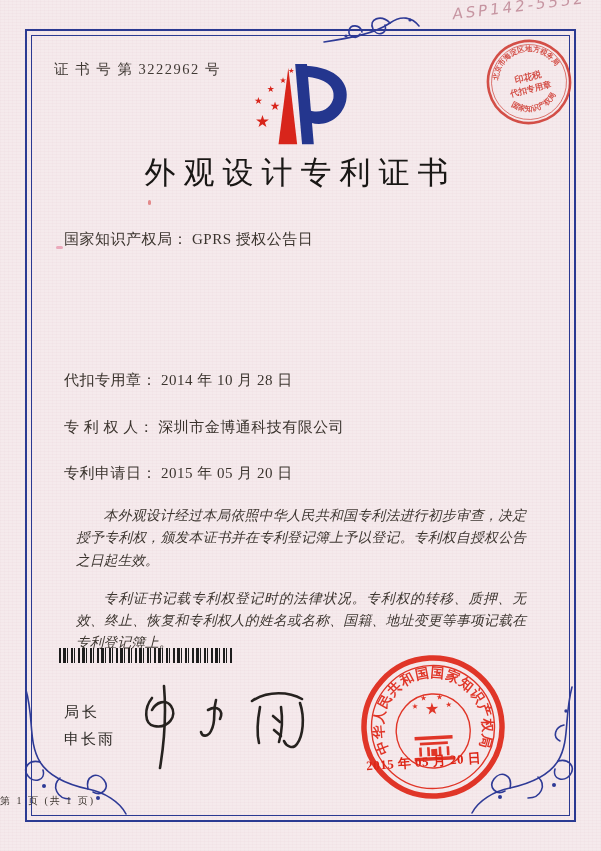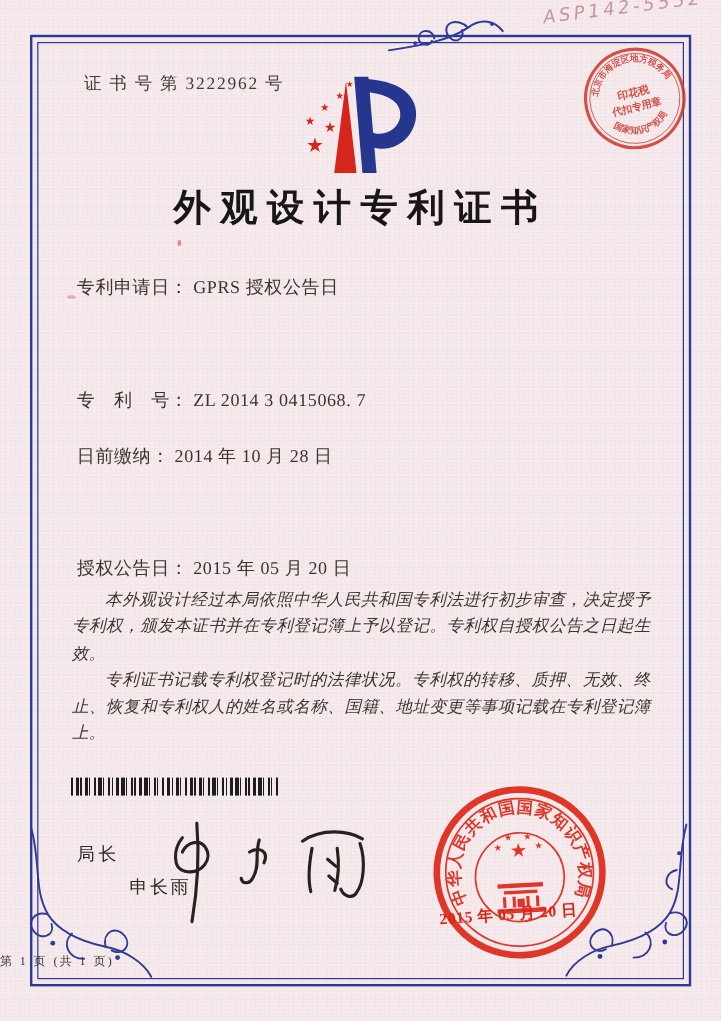--- a/index.html
+++ b/index.html
@@ -7,31 +7,31 @@
     position:relative;width:601px;height:851px;overflow:hidden;
     background-color:#f5eaec;
     background-image:
       repeating-linear-gradient(0deg, rgba(225,190,200,.10) 0 1px, transparent 1px 3px),
       repeating-linear-gradient(90deg, rgba(225,190,200,.08) 0 1px, transparent 1px 4px);
     font-family:"Liberation Serif","DejaVu Serif",serif;
     color:#3b3530;
   }
   .frame-outer{position:absolute;left:25px;top:29px;width:547px;height:789px;border:2.5px solid #2b3a92;}
   .frame-inner{position:absolute;left:4px;top:4px;right:4px;bottom:4px;border:1px solid #2b3a92;}
-  .cert-no{position:absolute;left:70px;top:60px;font-size:14.5px;letter-spacing:1.5px;color:#413a35;}
+  .cert-no{position:absolute;left:54px;top:60px;font-size:14.5px;letter-spacing:1.5px;color:#413a35;}
   .logo{position:absolute;left:245px;top:58px;width:118px;height:98px;}
-  .title{position:absolute;left:0;top:152px;width:100%;text-align:center;font-size:31px;font-weight:bold;letter-spacing:8px;color:#191715;}
+  .title{position:absolute;left:0;top:152px;width:100%;text-align:center;font-size:31px;font-weight:normal;letter-spacing:8px;color:#191715;}
   .field-row{position:absolute;left:64px;font-size:15px;letter-spacing:.5px;white-space:pre;color:#3b342e;}
   .field-row .val{margin-left:4px;}
   .body-text{position:absolute;left:60px;top:489px;width:482px;font-size:13.8px;line-height:22.3px;text-align:justify;font-style:italic;color:#3d3630;}
-  .body-text p{margin:0;text-indent:2em;}
+  .body-text p{margin:16px;text-indent:2em;}
   .barcode{position:absolute;left:59px;top:648px;width:173px;height:15px;
     background:repeating-linear-gradient(90deg,#1d1d1d 0 2px,transparent 2px 4px,#1d1d1d 4px 7px,transparent 7px 8px,#1d1d1d 8px 9px,transparent 9px 12px,#1d1d1d 12px 14px,transparent 14px 15px,#1d1d1d 15px 16px,transparent 16px 19px);}
   .director-label{position:absolute;left:64px;top:703px;font-size:15px;letter-spacing:3px;color:#2e2a26;font-family:"Liberation Sans","DejaVu Sans",sans-serif;text-align:center;}
-  .director-name{position:absolute;left:64px;top:730px;font-size:15px;letter-spacing:2px;color:#2e2a26;font-family:"Liberation Sans","DejaVu Sans",sans-serif;margin-left:44px;}
+  .director-name{position:absolute;left:64px;top:730px;font-size:15px;letter-spacing:2px;color:#2e2a26;font-family:"Liberation Sans","DejaVu Sans",sans-serif;}
   .signature{position:absolute;left:130px;top:676px;width:195px;height:100px;}
   .seal{position:absolute;left:358px;top:652px;width:150px;height:150px;transform:rotate(-3deg);opacity:.92;}
   .seal-date{position:absolute;left:366px;top:752px;width:150px;font-size:13px;font-weight:bold;color:#dd2415;letter-spacing:.5px;transform:rotate(-4deg);white-space:pre;}
   .tax-stamp{position:absolute;left:484px;top:37px;width:90px;height:90px;transform:rotate(-14deg);opacity:.88;}
   .handwriting{position:absolute;left:452px;top:-5px;width:170px;font-family:"DejaVu Sans",sans-serif;font-style:italic;font-size:15px;letter-spacing:3px;color:rgba(186,128,142,.8);transform:rotate(-7deg);}
   .page-footer{position:absolute;left:0;top:794px;width:100%;text-align:left;font-size:10px;letter-spacing:2px;color:#3d3630;}
   .ornament{position:absolute;}
   .orn-bl{left:20px;top:688px;width:112px;height:132px;}
   .orn-br{left:466px;top:685px;width:112px;height:135px;}
   .orn-top{left:322px;top:2px;width:100px;height:46px;}
@@ -113,24 +113,24 @@
     </text>
     <text font-size="7.4" fill="#cf3a31" font-weight="bold">
       <textPath href="#stampBottom" startOffset="50%" text-anchor="middle">国家知识产权局</textPath>
     </text>
     <text x="45" y="43" font-size="9" fill="#cf3a31" font-weight="bold" text-anchor="middle">印花税</text>
     <text x="45" y="55" font-size="8.4" fill="#cf3a31" font-weight="bold" text-anchor="middle">代扣专用章</text>
   </svg>
 
   <div class="title">外观设计专利证书</div>
 
-  <div class="field-row" style="top:230px;"><span>专利申请日：</span><span class="val">GPRS 授权公告日</span></div>
-  <div class="field-row" style="top:324px;"><span>专　利　号：</span><span class="val">ZL 2014 3 0415068. 7</span></div>
-  <div class="field-row" style="top:371px;"><span>日前缴纳：</span><span class="val">2014 年 10 月 28 日</span></div>
-  <div class="field-row" style="top:464px;"><span>授权公告日：</span><span class="val">2015 年 05 月 20 日</span></div>
+  <div class="field-row" style="top:230px;"><span>国家知识产权局：</span><span class="val">GPRS 授权公告日</span></div>
+  <div class="field-row" style="top:371px;"><span>代扣专用章：</span><span class="val">2014 年 10 月 28 日</span></div>
+  <div class="field-row" style="top:418px;"><span>专 利 权 人：</span><span class="val">深圳市金博通科技有限公司</span></div>
+  <div class="field-row" style="top:464px;"><span>专利申请日：</span><span class="val">2015 年 05 月 20 日</span></div>
 
   <div class="body-text">
     <p>本外观设计经过本局依照中华人民共和国专利法进行初步审查，决定授予专利权，颁发本证书并在专利登记簿上予以登记。专利权自授权公告之日起生效。</p>
     <p>专利证书记载专利权登记时的法律状况。专利权的转移、质押、无效、终止、恢复和专利权人的姓名或名称、国籍、地址变更等事项记载在专利登记簿上。</p>
   </div>
 
   <div class="barcode"></div>
 
   <div class="director-label">局长</div>
   <div class="director-name">申长雨</div>

